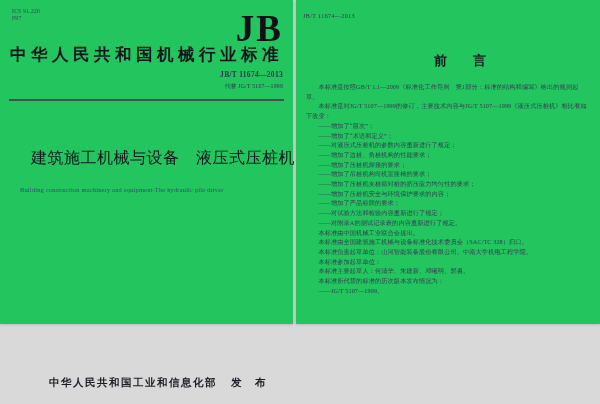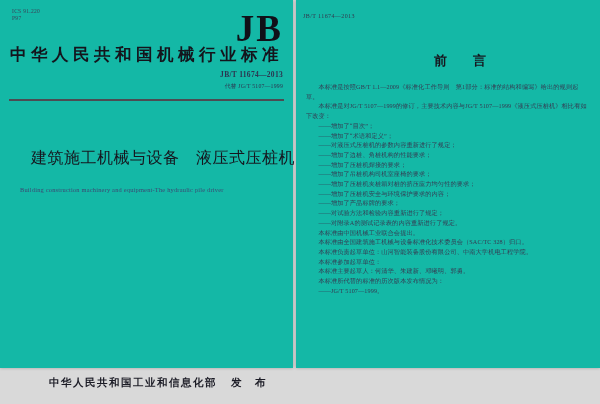--- a/index.html
+++ b/index.html
@@ -4,21 +4,21 @@
 <style>
   * { margin:0; padding:0; box-sizing:border-box; }
   html,body { width:600px; height:404px; }
   body {
     background:#d9d9d9;
     font-family:"Liberation Serif","DejaVu Serif",serif;
     position:relative;
     overflow:hidden;
   }
   .page {
-    position:absolute; top:0; background:#14b8a6; height:368px;
+    position:absolute; top:0; background:#22c55e; height:324px;
     box-shadow:0 0 3px rgba(0,0,0,0.25);
   }
   .page-left  { left:0;   width:293px; }
   .page-right { left:296px; width:304px; }
 
   
   .ics-block { position:absolute; top:8px; left:12px; font-size:5.5px; line-height:7px;
                color:#3a4258; letter-spacing:0.3px; }
   .jb-logo { position:absolute; top:10px; right:10px; font-size:37px; font-weight:bold;
              color:#101018; letter-spacing:2px; line-height:1; }

